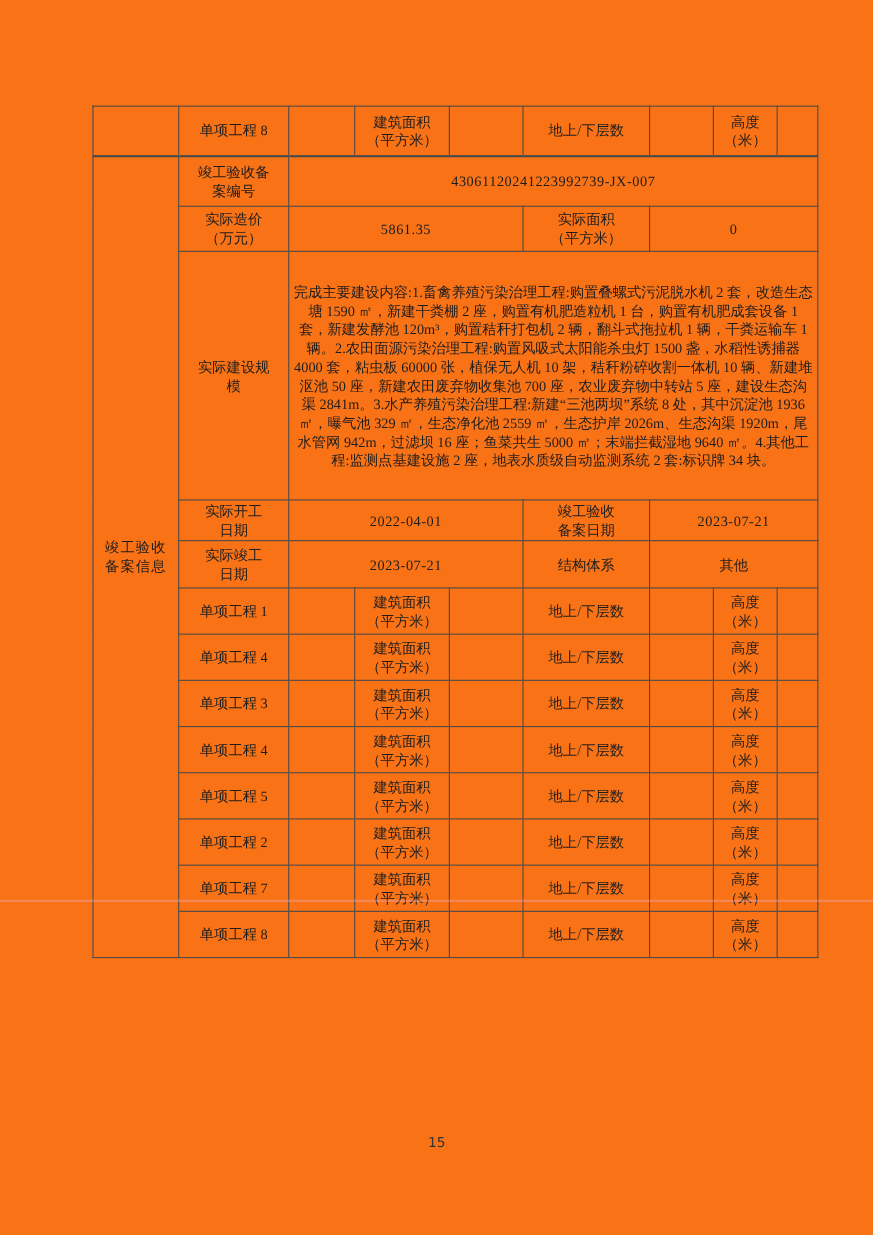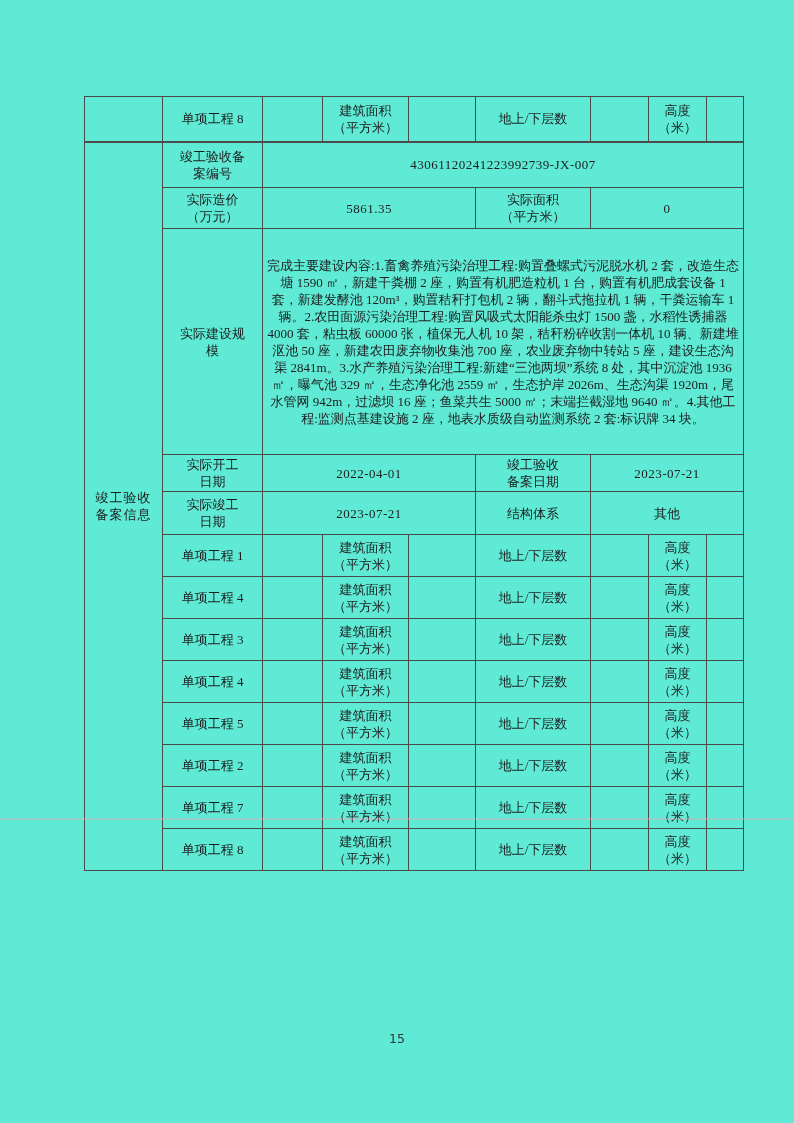--- a/index.html
+++ b/index.html
@@ -1,19 +1,19 @@
 <!DOCTYPE html>
 <html><head>
 <meta charset="utf-8">
 <style>
   html,body { margin:0; padding:0; background:#ffffff; }
   .sheet {
     position:relative;
     width:794px; height:1123px;
-    background:#5eead4;
+    background:#f97316;
     font-family:"Liberation Serif","DejaVu Serif",serif;
     color:#1d1d1f;
     overflow:hidden;
   }
   table.doc {
     position:absolute; left:84px; top:96px;
     width:659px;
     border-collapse:collapse;
     table-layout:fixed;
   }

